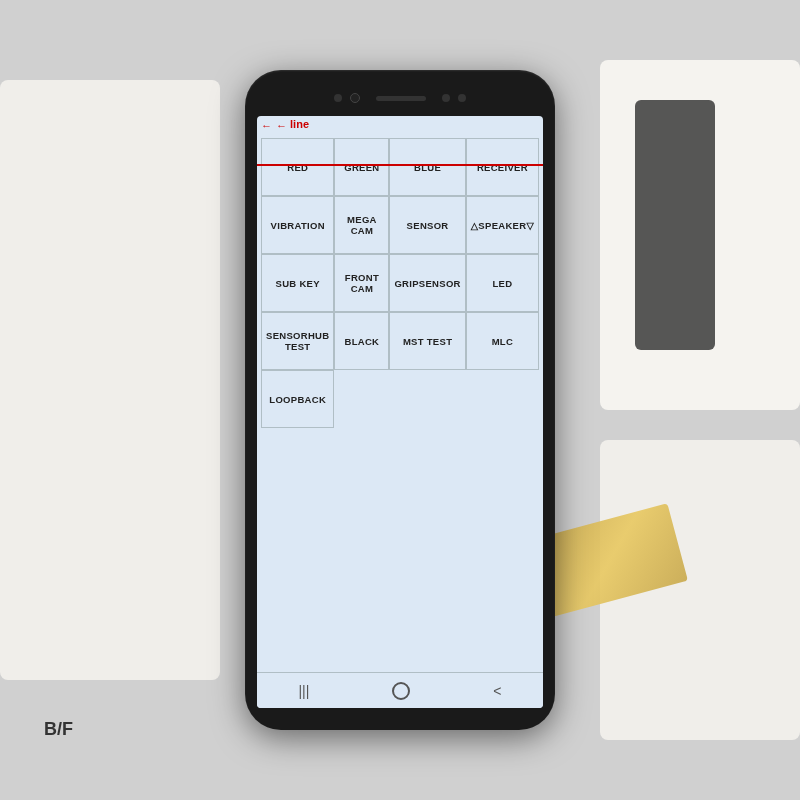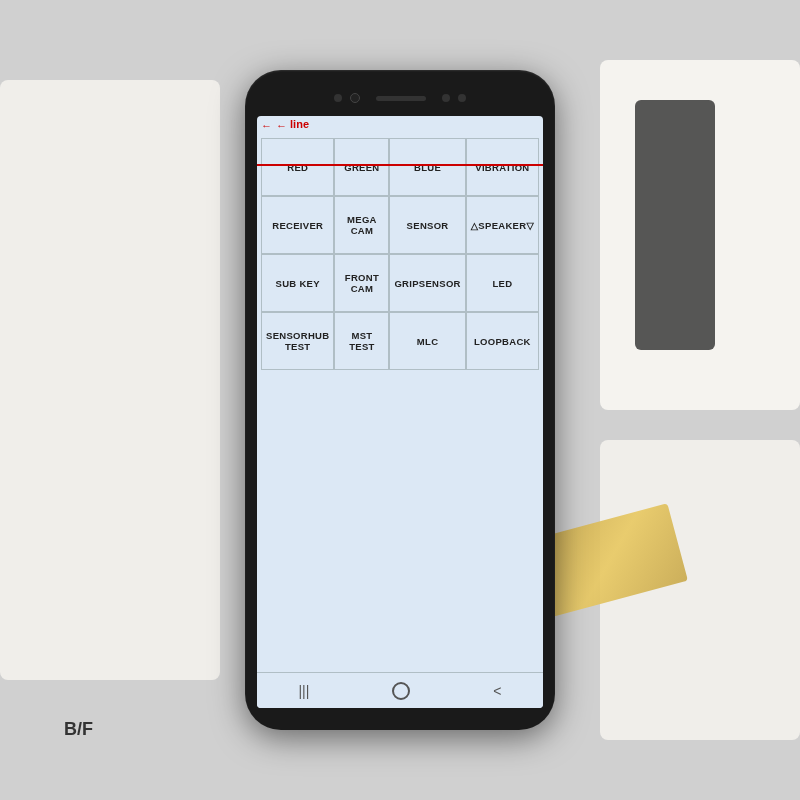--- a/index.html
+++ b/index.html
@@ -74,21 +74,21 @@
       background: linear-gradient(135deg, #c8a84b, #e8c860, #c8a84b);
       transform: rotate(-15deg);
       border-radius: 4px;
       opacity: 0.9;
     }
 
     
     .label-bf {
       position: absolute;
       bottom: 60px;
-      left: 64px;
+      left: 44px;
       font-size: 18px;
       font-weight: bold;
       color: #333;
     }
 
     
     .phone {
       position: relative;
       width: 310px;
       height: 660px;
@@ -272,30 +272,31 @@
       <span class="arrow-left">←</span>
       <span>← line</span>
     </div>
 
     <div class="screen-content">
       <div class="test-grid" id="test-grid">
 
       <div class="test-cell">RED</div>
           <div class="test-cell">GREEN</div>
           <div class="test-cell">BLUE</div>
+          <div class="test-cell">RECEIVER</div>
           <div class="test-cell">VIBRATION</div>
-          <div class="test-cell">RECEIVER</div>
           <div class="test-cell">MEGA CAM</div>
           <div class="test-cell">SENSOR</div>
           <div class="test-cell">△SPEAKER▽</div>
           <div class="test-cell">SUB KEY</div>
           <div class="test-cell">FRONT CAM</div>
           <div class="test-cell">GRIPSENSOR</div>
           <div class="test-cell">LED</div>
           <div class="test-cell">SENSORHUB TEST</div>
+          <div class="test-cell">BLACK</div>
           <div class="test-cell">MST TEST</div>
           <div class="test-cell">MLC</div>
           <div class="test-cell">LOOPBACK</div>
         </div>
     </div>
 
     <div class="bottom-nav">
       <span class="nav-icon">|||</span>
       <div class="nav-home"></div>
       <span class="nav-icon">&lt;</span>

